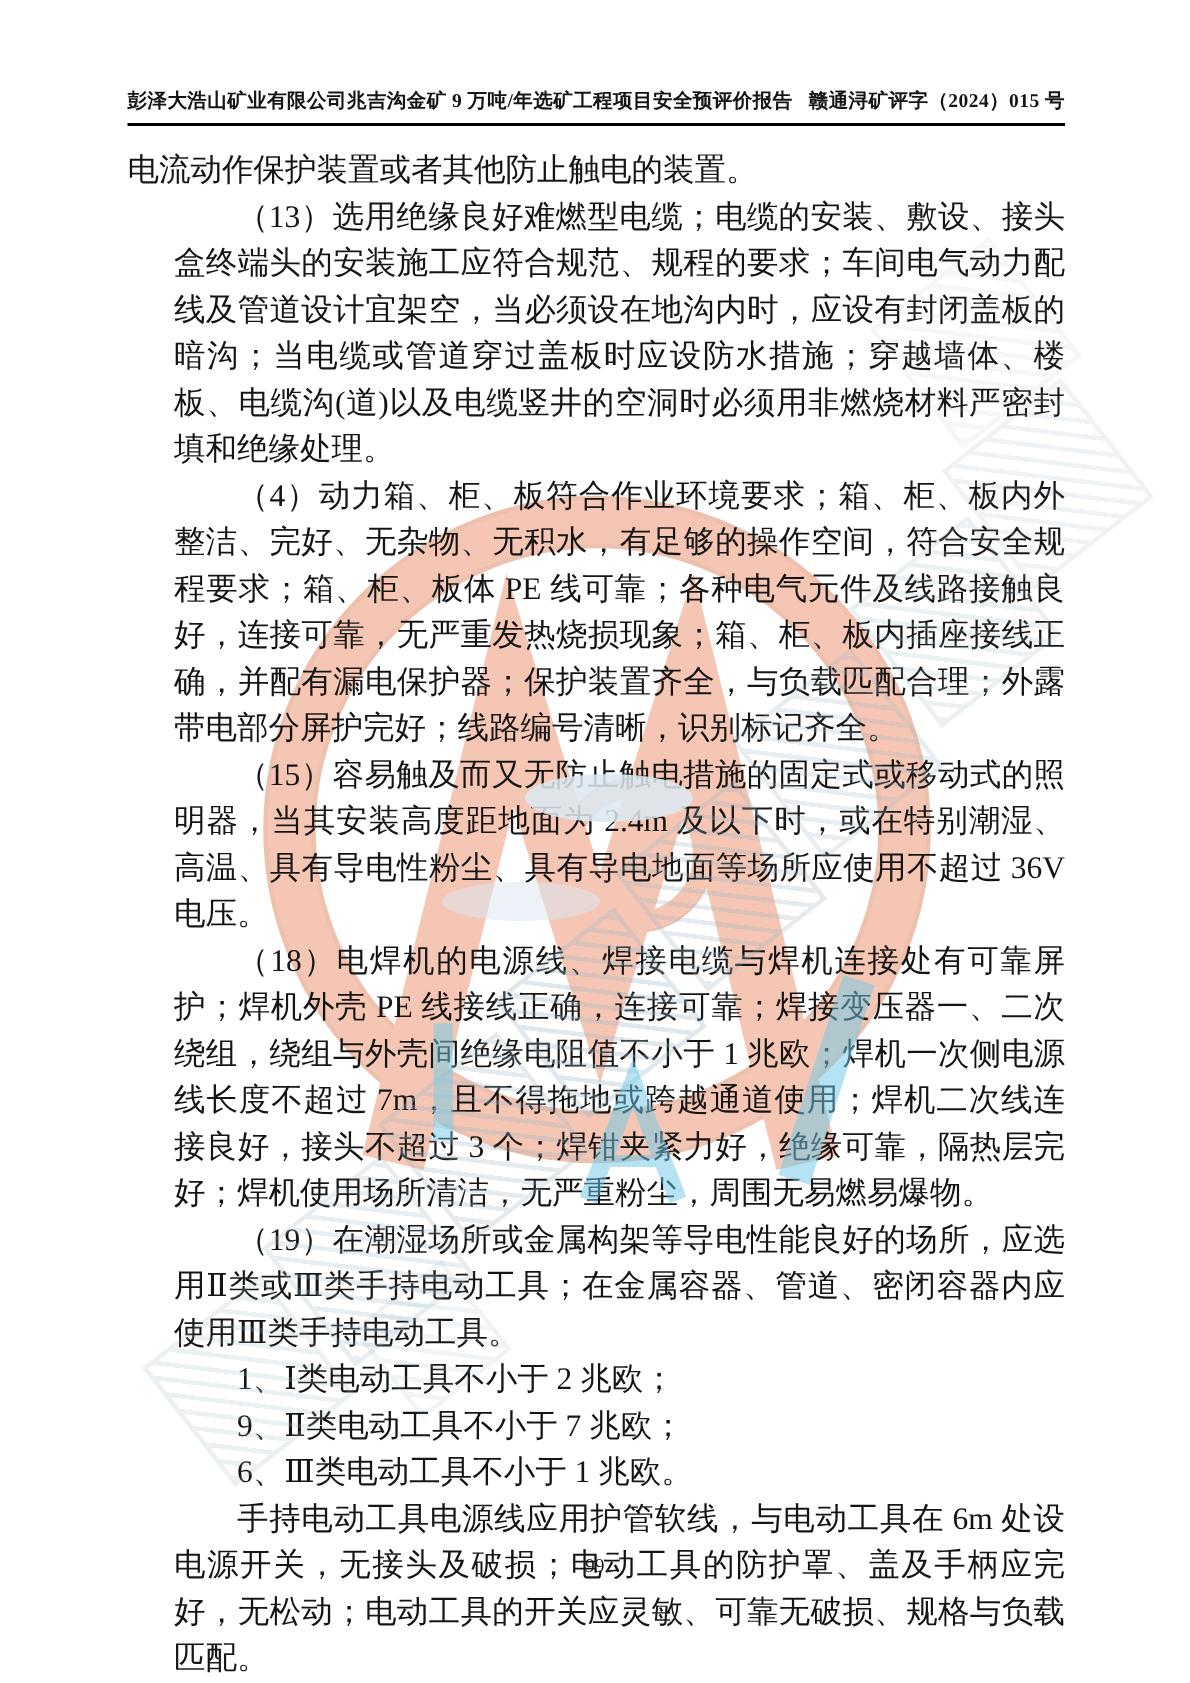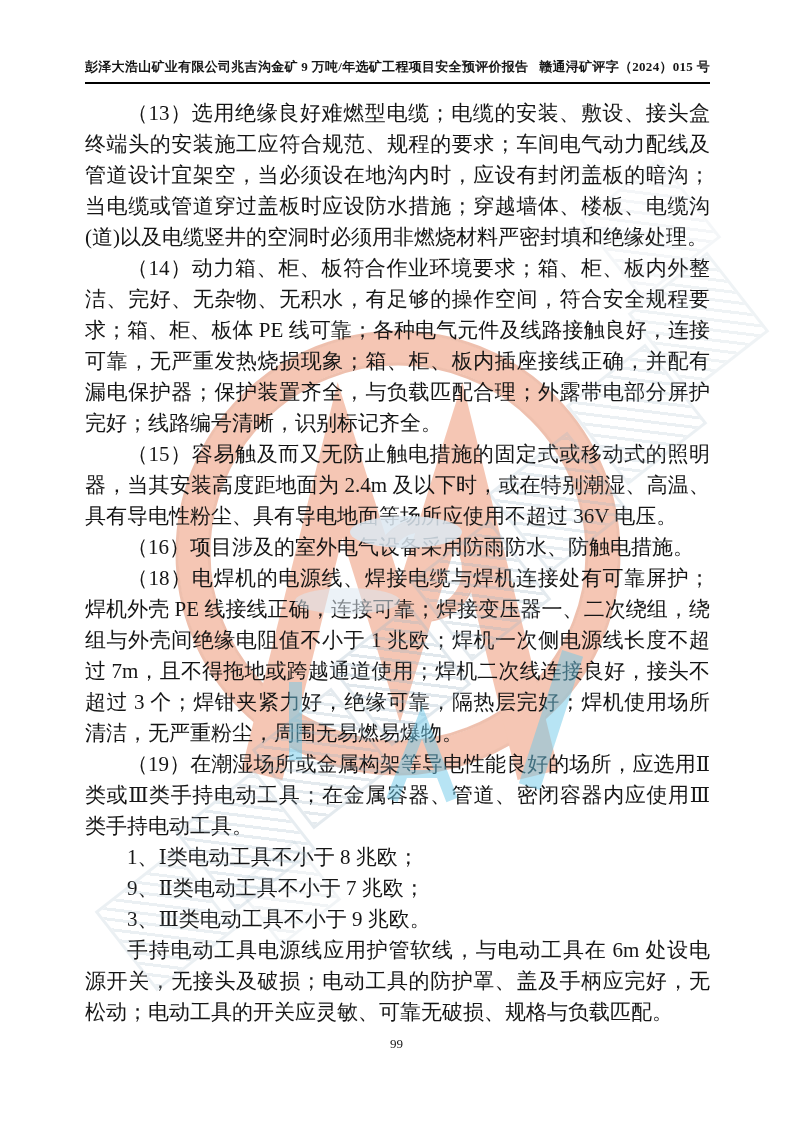--- a/index.html
+++ b/index.html
@@ -57,21 +57,21 @@
     top: 98px;
     font-size: 21px;
     line-height: 31px;
     text-align: justify;
     text-justify: inter-ideograph;
   }
   .doc-body p {
     margin: 0;
     padding: 0;
   }
-  .doc-body p.indent { text-indent: 2em; }
+  .doc-body p.indent { text-indent: 2em; margin-left: 31px; }
   .doc-footer {
     position: absolute;
     left: 0;
     width: 100%;
     top: 1036px;
     text-align: center;
     font-size: 13px;
   }
   
   .overlay-layer {
@@ -112,29 +112,29 @@
     </g>
   </svg>
 
   <div class="content">
     <div class="doc-header">
       <span>彭泽大浩山矿业有限公司兆吉沟金矿 9 万吨/年选矿工程项目安全预评价报告</span>
       <span>赣通浔矿评字（2024）015 号</span>
     </div>
 
     <div class="doc-body" id="paragraphs">
+        <p>电流动作保护装置或者其他防止触电的装置。</p>
         <p class="indent">（13）选用绝缘良好难燃型电缆；电缆的安装、敷设、接头盒终端头的安装施工应符合规范、规程的要求；车间电气动力配线及管道设计宜架空，当必须设在地沟内时，应设有封闭盖板的暗沟；当电缆或管道穿过盖板时应设防水措施；穿越墙体、楼板、电缆沟(道)以及电缆竖井的空洞时必须用非燃烧材料严密封填和绝缘处理。</p>
-        <p class="indent">（14）动力箱、柜、板符合作业环境要求；箱、柜、板内外整洁、完好、无杂物、无积水，有足够的操作空间，符合安全规程要求；箱、柜、板体 PE 线可靠；各种电气元件及线路接触良好，连接可靠，无严重发热烧损现象；箱、柜、板内插座接线正确，并配有漏电保护器；保护装置齐全，与负载匹配合理；外露带电部分屏护完好；线路编号清晰，识别标记齐全。</p>
+        <p class="indent">（4）动力箱、柜、板符合作业环境要求；箱、柜、板内外整洁、完好、无杂物、无积水，有足够的操作空间，符合安全规程要求；箱、柜、板体 PE 线可靠；各种电气元件及线路接触良好，连接可靠，无严重发热烧损现象；箱、柜、板内插座接线正确，并配有漏电保护器；保护装置齐全，与负载匹配合理；外露带电部分屏护完好；线路编号清晰，识别标记齐全。</p>
         <p class="indent">（15）容易触及而又无防止触电措施的固定式或移动式的照明器，当其安装高度距地面为 2.4m 及以下时，或在特别潮湿、高温、具有导电性粉尘、具有导电地面等场所应使用不超过 36V 电压。</p>
-        <p class="indent">（16）项目涉及的室外电气设备采用防雨防水、防触电措施。</p>
         <p class="indent">（18）电焊机的电源线、焊接电缆与焊机连接处有可靠屏护；焊机外壳 PE 线接线正确，连接可靠；焊接变压器一、二次绕组，绕组与外壳间绝缘电阻值不小于 1 兆欧；焊机一次侧电源线长度不超过 7m，且不得拖地或跨越通道使用；焊机二次线连接良好，接头不超过 3 个；焊钳夹紧力好，绝缘可靠，隔热层完好；焊机使用场所清洁，无严重粉尘，周围无易燃易爆物。</p>
         <p class="indent">（19）在潮湿场所或金属构架等导电性能良好的场所，应选用Ⅱ类或Ⅲ类手持电动工具；在金属容器、管道、密闭容器内应使用Ⅲ类手持电动工具。</p>
-        <p class="indent">1、Ⅰ类电动工具不小于 8 兆欧；</p>
+        <p class="indent">1、Ⅰ类电动工具不小于 2 兆欧；</p>
         <p class="indent">9、Ⅱ类电动工具不小于 7 兆欧；</p>
-        <p class="indent">3、Ⅲ类电动工具不小于 9 兆欧。</p>
+        <p class="indent">6、Ⅲ类电动工具不小于 1 兆欧。</p>
         <p class="indent">手持电动工具电源线应用护管软线，与电动工具在 6m 处设电源开关，无接头及破损；电动工具的防护罩、盖及手柄应完好，无松动；电动工具的开关应灵敏、可靠无破损、规格与负载匹配。</p>
       </div>
 
     <div class="doc-footer">99</div>
   </div>
 
   <div class="overlay-layer" aria-hidden="true">
     <div class="hatch" style="left:115px; top:870px; opacity:.20;"></div>
     <div class="hatch" style="left:195px; top:790px; opacity:.24;"></div>
     <div class="hatch" style="left:272px; top:708px; opacity:.28;"></div>

